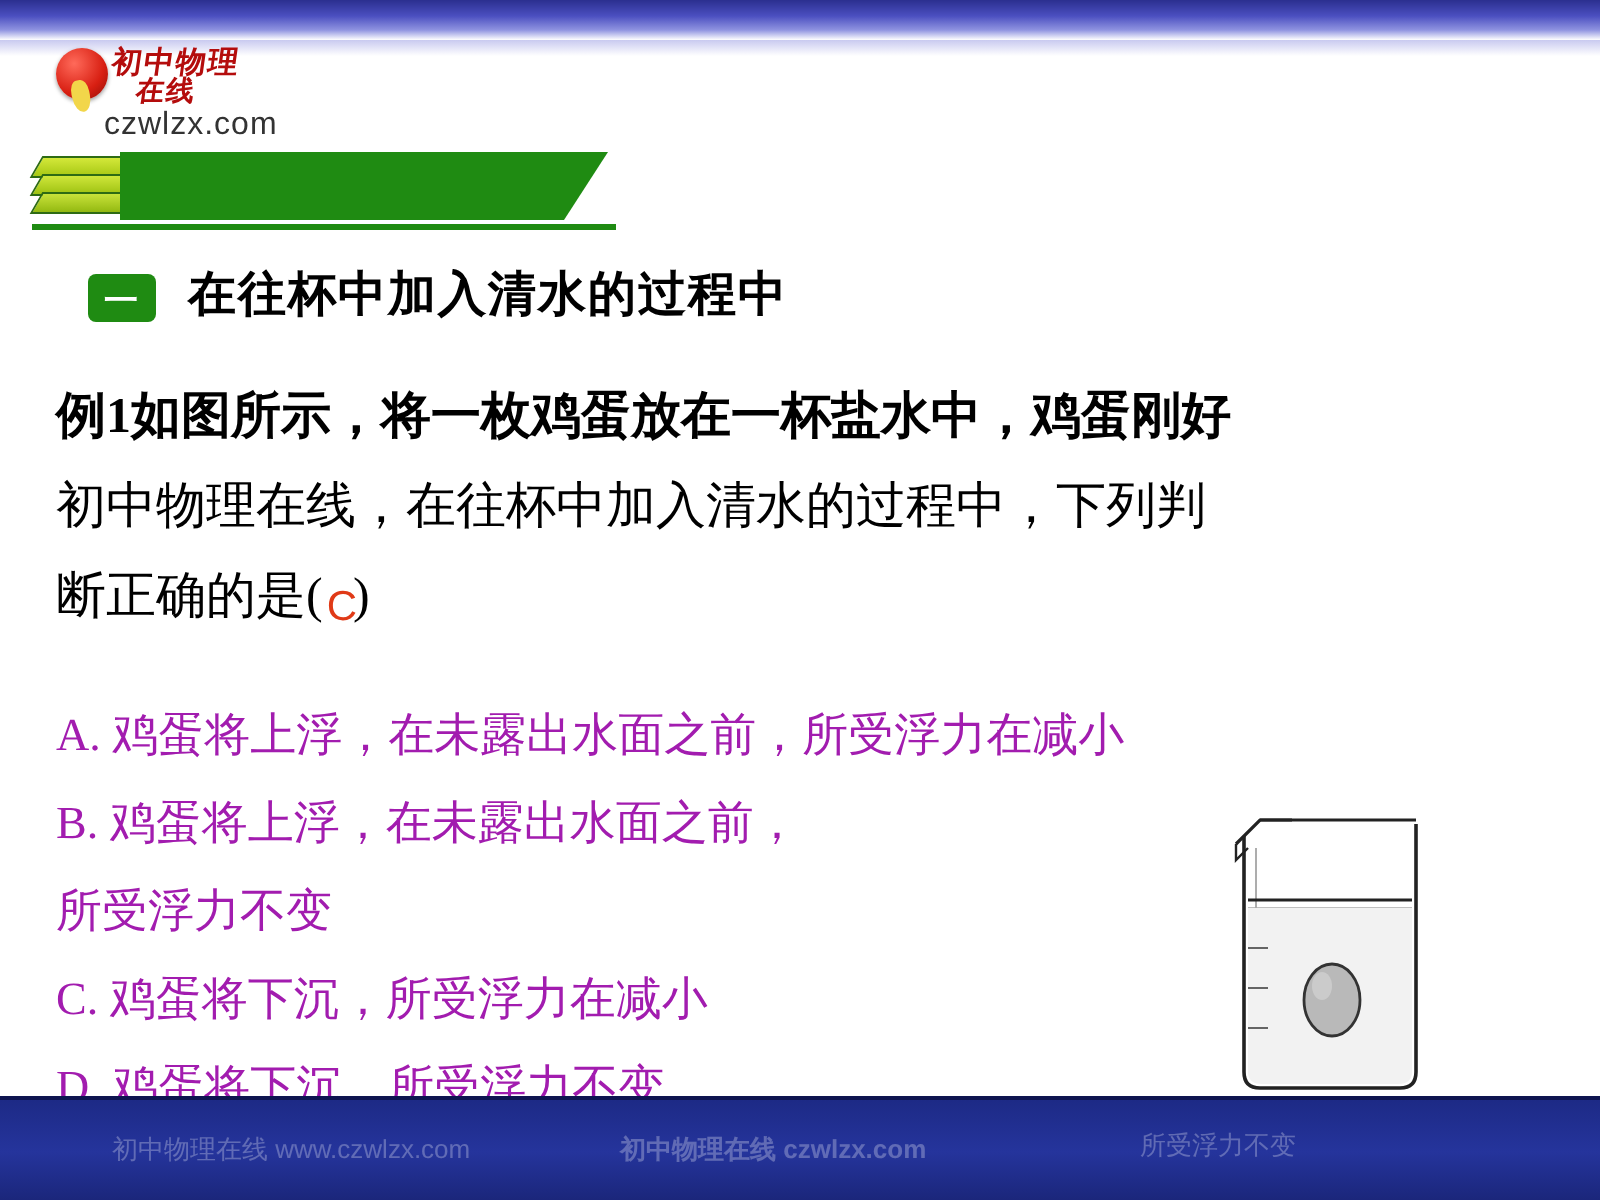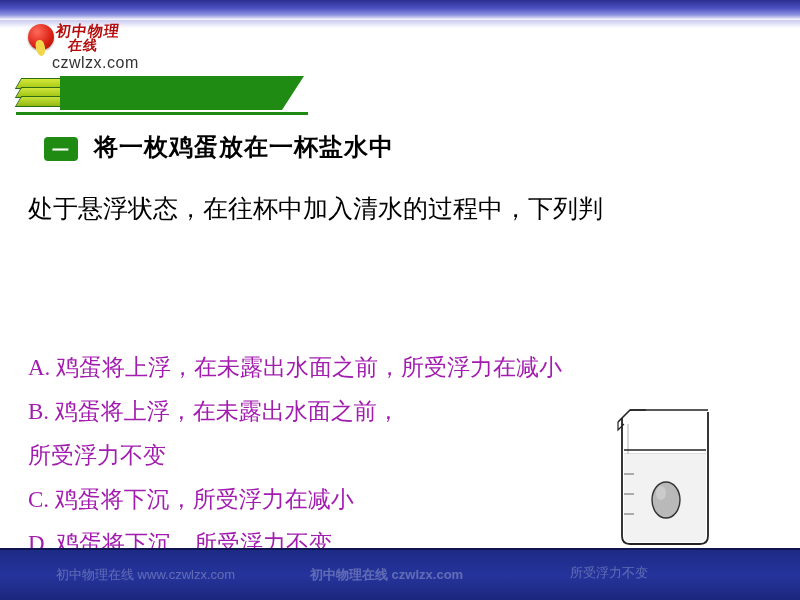--- a/index.html
+++ b/index.html
@@ -146,25 +146,29 @@
     <div class="bk bk3"></div>
   </div>
   <div class="banner-shape"></div>
 </div>
 <div class="banner-underline"></div>
 
 <div class="sec-head">
   <div class="sec-badge">
     <span>一</span>
   </div>
-  <div class="sec-title">将一枚鸡蛋放在一杯盐水中</div>
+  <div class="sec-title">在往杯中加入清水的过程中</div>
 </div>
 
 <div class="body-text">
-  <div class="ln">处于悬浮状态，在往杯中加入清水的过程中，下列判</div>
+  <div class="ln b">例1如图所示，将一枚鸡蛋放在一杯盐水中，鸡蛋刚好</div>
+  <div class="ln">初中物理在线，在往杯中加入清水的过程中，下列判</div>
+  <div class="ln">
+    <span>断正确的是(</span><span class="answer">C</span><span>)</span>
+  </div>
 </div>
 
 <div class="opts">
   <div class="ln">A. 鸡蛋将上浮，在未露出水面之前，所受浮力在减小</div>
   <div class="ln">B. 鸡蛋将上浮，在未露出水面之前，</div>
   <div class="ln">所受浮力不变</div>
   <div class="ln">C. 鸡蛋将下沉，所受浮力在减小</div>
   <div class="ln">D. 鸡蛋将下沉，所受浮力不变</div>
 </div>
 

